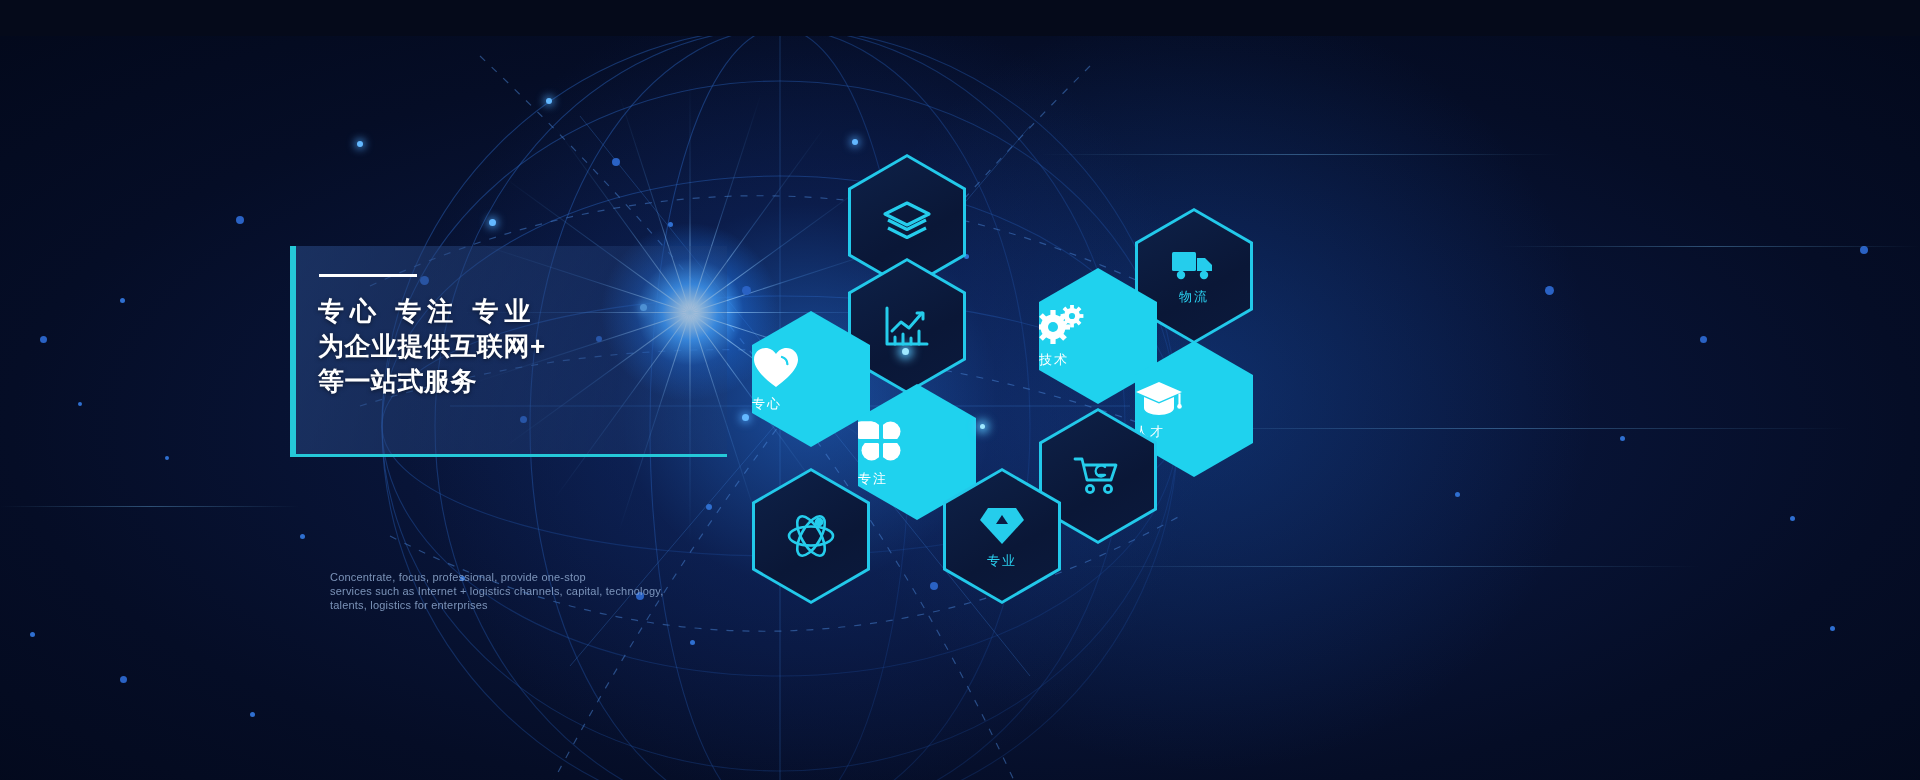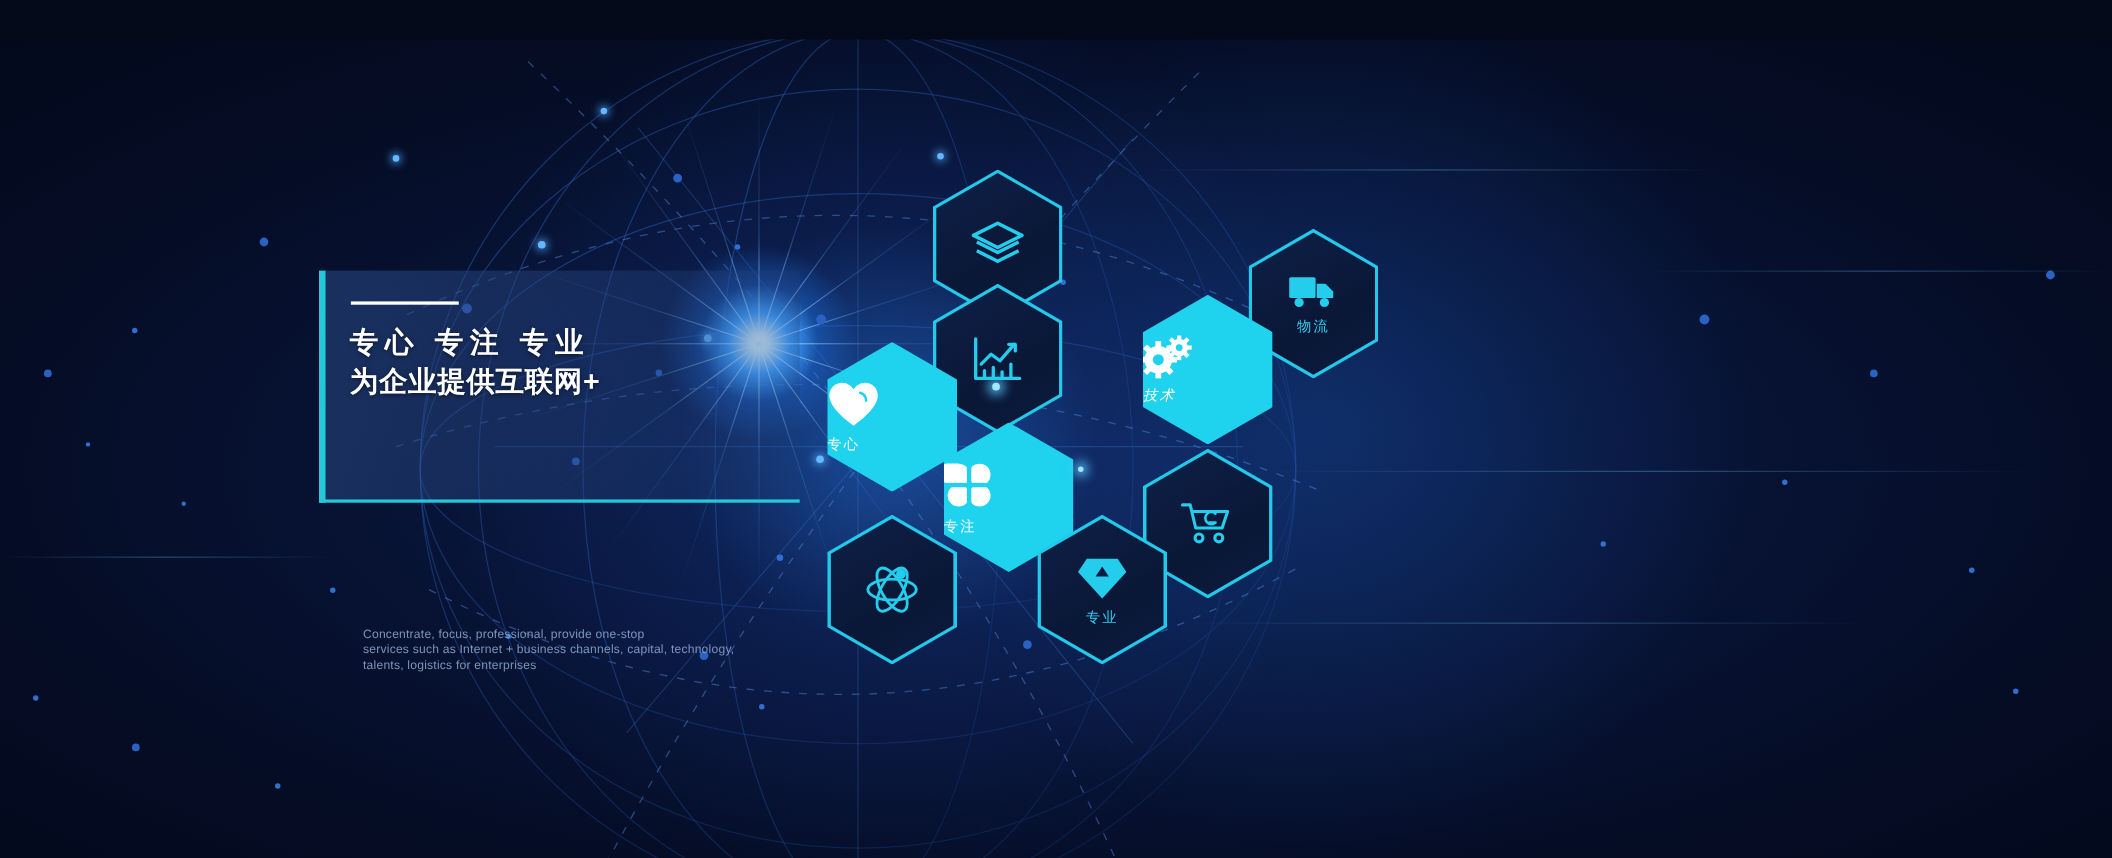--- a/index.html
+++ b/index.html
@@ -200,26 +200,27 @@
   <div class="streak" style="left:1500px;top:210px;width:420px;"></div>
   <div class="streak" style="left:1080px;top:530px;width:620px;"></div>
   <div class="streak" style="left:1150px;top:392px;width:700px;"></div>
   <div class="streak" style="left:0px;top:470px;width:300px;"></div>
 
   <div id="panel">
     <div class="rule"></div>
     <div class="lines">
       <div class="l1">专心 专注 专业</div>
       <div>为企业提供互联网+</div>
+      <div>等一站式服务</div>
     </div>
   </div>
 
   <div id="subtitle">
     <div>Concentrate, focus, professional, provide one-stop</div>
-    <div>services such as Internet + business channels, capital, technology,</div>
+    <div>services such as Internet + logistics channels, capital, technology,</div>
     <div>talents, logistics for enterprises</div>
   </div>
 
   <div id="hexes">
 
     <div class="hex outline" style="left:118px;top:18px;">
       <div class="ring"></div>
       <div class="inner">
         <svg class="ico" width="52" height="46" viewBox="0 0 52 46" fill="none" stroke="#25cdec" stroke-width="3.2" stroke-linejoin="round">
           <path d="M26 4 L48 15 L26 26 L4 15 Z"></path>
@@ -251,21 +252,21 @@
           <path d="M9 27 L18 18 L26 24 L39 9"></path>
           <path d="M34 9 H40 V15"></path>
           <path d="M12 40 V33"></path>
             <path d="M20 40 V30"></path>
             <path d="M28 40 V34"></path>
             <path d="M36 40 V27"></path>
         </svg>
       </div>
     </div>
 
-    <div class="hex solid" style="left:309px;top:132px;font-style:italic;">
+    <div class="hex solid" style="left:309px;top:132px;">
       <svg class="ico" width="46" height="40" viewBox="0 0 46 40" fill="#ffffff">
         <g transform="translate(14,22)">
           <circle r="12.5"></circle>
           <g>
             <rect x="-2.6" y="-17" width="5.2" height="6"></rect>
             <rect x="-2.6" y="11" width="5.2" height="6"></rect>
             <rect x="-17" y="-2.6" width="6" height="5.2"></rect>
             <rect x="11" y="-2.6" width="6" height="5.2"></rect>
             <rect x="-2.6" y="-17" width="5.2" height="6" transform="rotate(45)"></rect>
             <rect x="-2.6" y="11" width="5.2" height="6" transform="rotate(45)"></rect>
@@ -292,20 +293,29 @@
 
     <div class="hex solid" style="left:22px;top:175px;">
       <svg class="ico" width="48" height="42" viewBox="0 0 48 42" fill="#ffffff">
         <path d="M24 40 C 6 27 2 18 2 12.5 C2 5.5 7.5 1 13.5 1 C18 1 21.8 3.6 24 7 C26.2 3.6 30 1 34.5 1 C40.5 1 46 5.5 46 12.5 C46 18 42 27 24 40 Z"></path>
         <path d="M30 10 q5.2 1.6 5.4 7.2" stroke="#1fd2ee" stroke-width="2.3" fill="none" stroke-linecap="round"></path>
       </svg>
       <div class="lbl">专心</div>
     </div>
 
 
+    <div class="hex solid" style="left:405px;top:205px;">
+      <svg class="ico" width="48" height="38" viewBox="0 0 48 38" fill="#ffffff">
+        <path d="M24 3 L47 13 L24 23 L1 13 Z"></path>
+        <path d="M9 18 V29 C9 33 16 36 24 36 C32 36 39 33 39 29 V18 L24 24.5 Z"></path>
+        <path d="M44.5 14.5 V26" stroke="#ffffff" stroke-width="2.1" fill="none"></path>
+        <circle cx="44.5" cy="27.4" r="2.3"></circle>
+      </svg>
+      <div class="lbl">人才</div>
+    </div>
 
     <div class="hex solid" style="left:128px;top:248px;">
       <svg class="ico" width="46" height="46" viewBox="0 0 46 46" fill="#ffffff">
         <path d="M21.3 21.3 H3.5 a9 9 0 0 1 0-18 h8.8 a9 9 0 0 1 9 9 Z" transform="translate(0,0)"></path>
         <circle cx="13.5" cy="13.5" r="10"></circle>
         <circle cx="32.5" cy="13.5" r="10"></circle>
         <circle cx="13.5" cy="32.5" r="10"></circle>
         <circle cx="32.5" cy="32.5" r="10"></circle>
         <rect x="11" y="11" width="24" height="24" fill="none"></rect>
         <rect x="21" y="0" width="4" height="46" fill="#1fd2ee"></rect>

